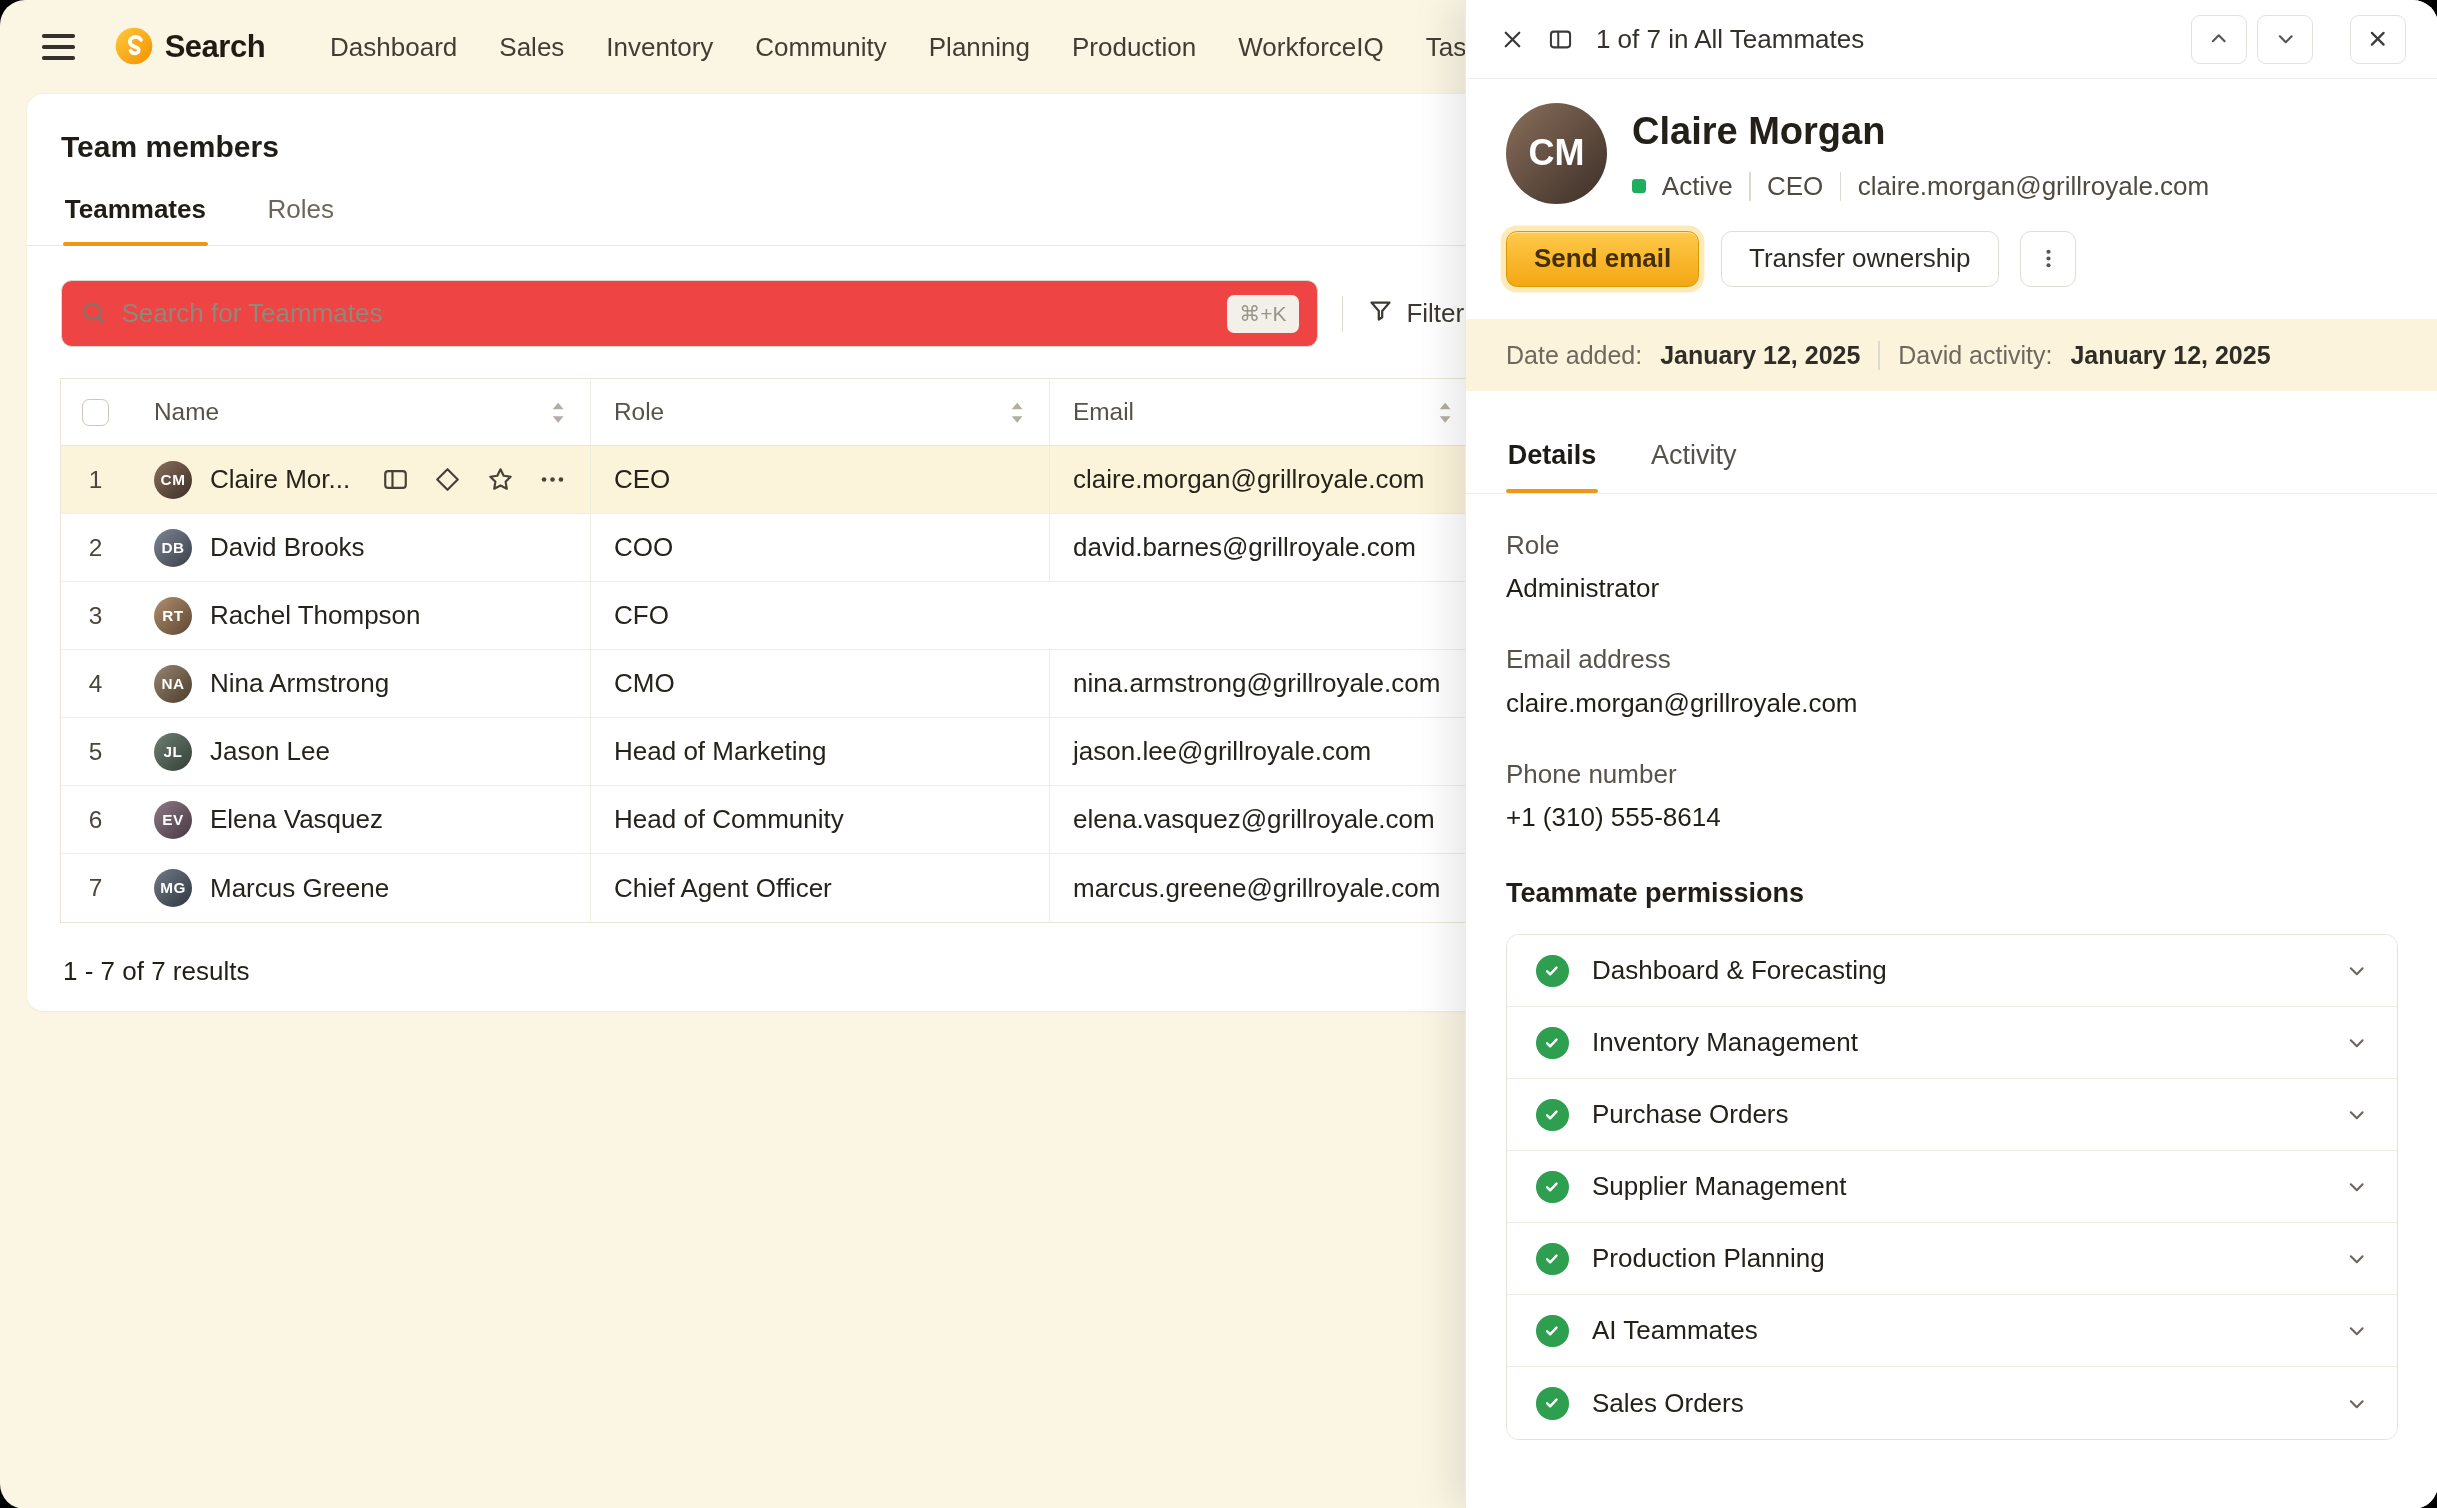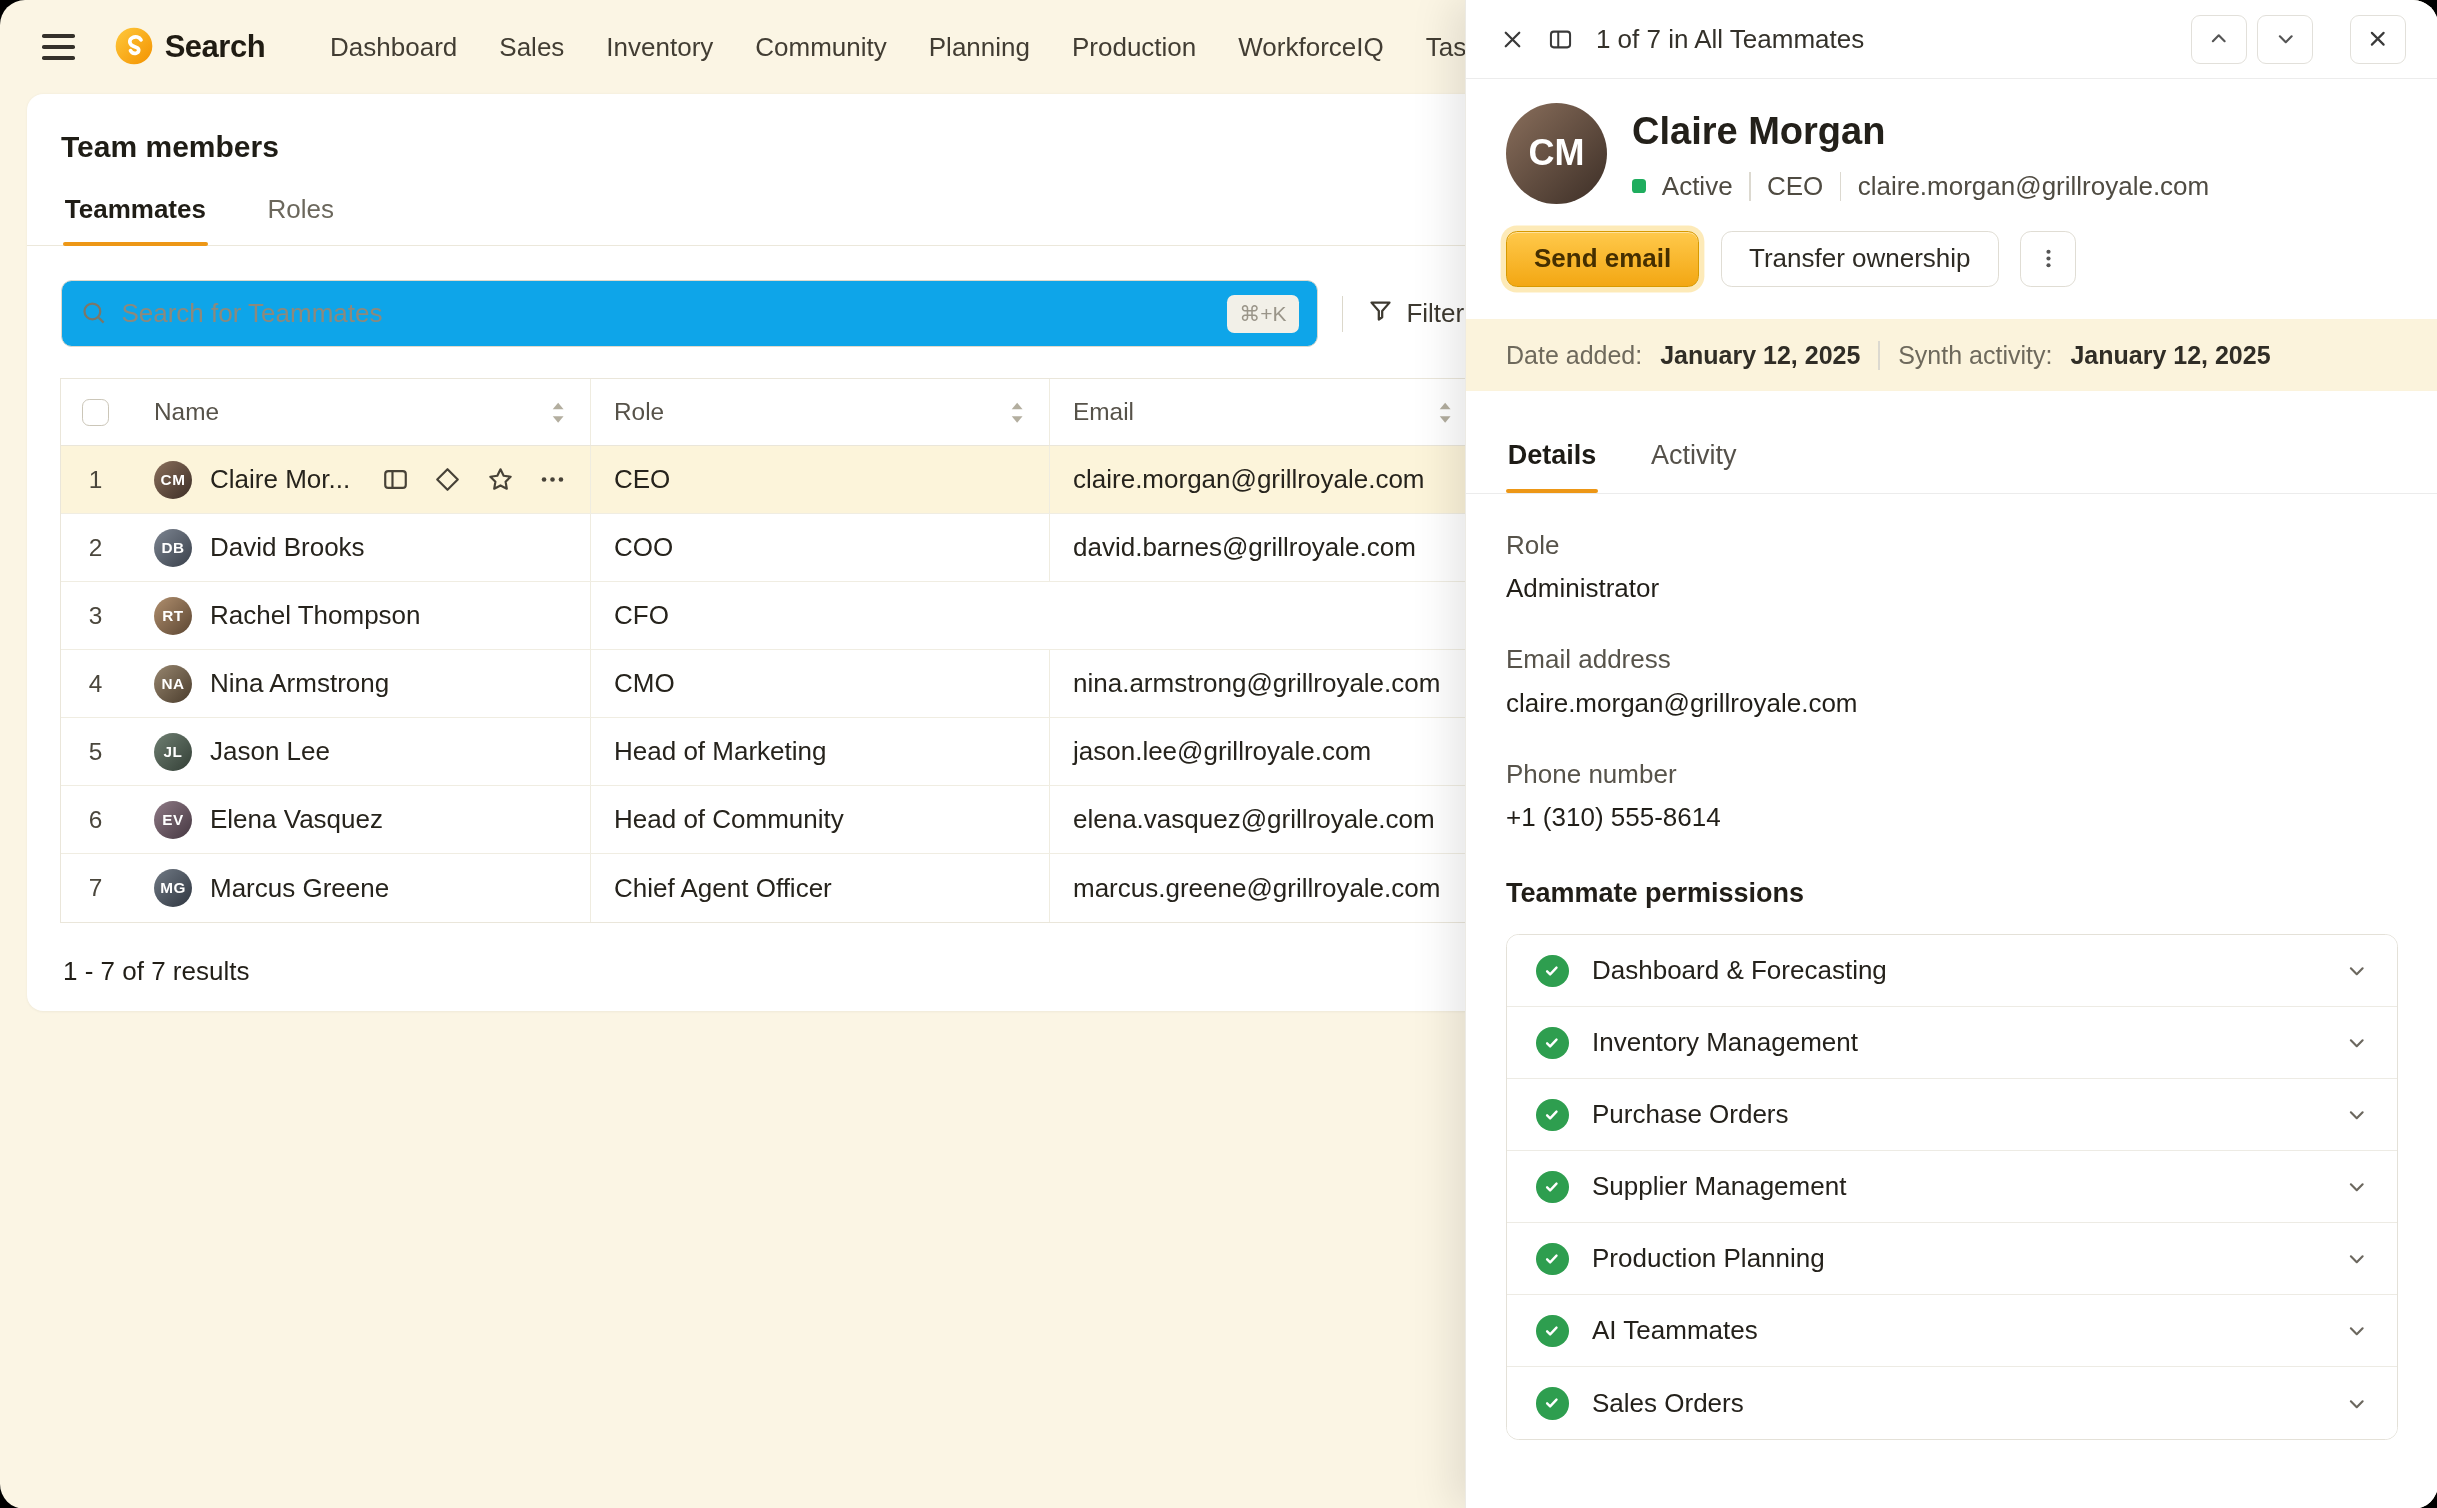--- a/index.html
+++ b/index.html
@@ -18,21 +18,21 @@
 
   
   .card{ position:absolute; left:27px; top:94px; width:2384px; height:917px; background:#fff; border-radius:16.3px; box-shadow:0 0.9px 2.7px rgba(0,0,0,.05); overflow:hidden; }
   .page-title{ padding:36px 34px 0; font-size:30px; font-weight:700; color:#1f1d16; }
   .tabsbar{ display:flex; gap:58px; padding:0 36px; border-bottom:0.9px solid #ECE8DB; margin-top:5.4px; }
   .mtab{ position:relative; padding:25px 1.8px 20px; font-size:26px; color:#6b675c; cursor:pointer; }
   .mtab.active{ color:#201d16; font-weight:700; }
   .mtab.active::after{ content:""; position:absolute; left:0; right:0; bottom:-0.9px; height:4.5px; background:#ED9716; border-radius:2.7px; }
 
   .toolbar{ display:flex; align-items:center; gap:23.5px; margin:34px 34px 0; }
-  .searchbox{ width:1257px; height:67px; border:1.8px solid #DEDACD; border-radius:10.8px; background:#0ea5e9; display:flex; align-items:center; padding:0 18px; gap:14.4px; }
+  .searchbox{ width:1257px; height:67px; border:1.8px solid #DEDACD; border-radius:10.8px; background:#ef4444; display:flex; align-items:center; padding:0 18px; gap:14.4px; }
   .searchbox input{ flex:1; border:none; outline:none; font-size:26px; color:#333; font-family:"Liberation Sans",sans-serif; background:transparent; }
   .searchbox input::placeholder{ color:#8d897c; }
   .kbd{ background:#F2F0E8; border-radius:7.2px; padding:7.2px 12.6px; font-size:21px; color:#9a9589; white-space:nowrap; }
   .vsep{ width:1.8px; height:36px; background:#DCD8CB; }
   .filter-btn{ display:flex; align-items:center; gap:12.6px; font-size:26px; color:#3d3930; font-weight:500; background:none; border:none; cursor:pointer; font-family:"Liberation Sans",sans-serif; }
 
   
   .table{ margin:31px 0 0 32.5px; width:1416px; border:0.9px solid #EAE6DA; }
   .thead,.trow{ display:grid; grid-template-columns:70px 459px 459px 428px; }
   .thead{ border-bottom:0.9px solid #EAE6DA; height:67px; }
@@ -352,21 +352,21 @@
             <circle cx="12" cy="12" r="2"></circle>
             <circle cx="12" cy="18.5" r="2"></circle>
           </svg>
         </button>
     </div>
 
     <div class="metabar">
       <span class="lbl">Date added:</span>
       <span class="val">January 12, 2025</span>
       <span class="pipe"></span>
-      <span class="lbl">Synth activity:</span>
+      <span class="lbl">David activity:</span>
       <span class="val">January 12, 2025</span>
     </div>
 
     <div class="ptabs">
       <div class="ptab active">Details</div>
       <div class="ptab">Activity</div>
     </div>
 
     <div class="pbody">
       <div class="fgroup">

